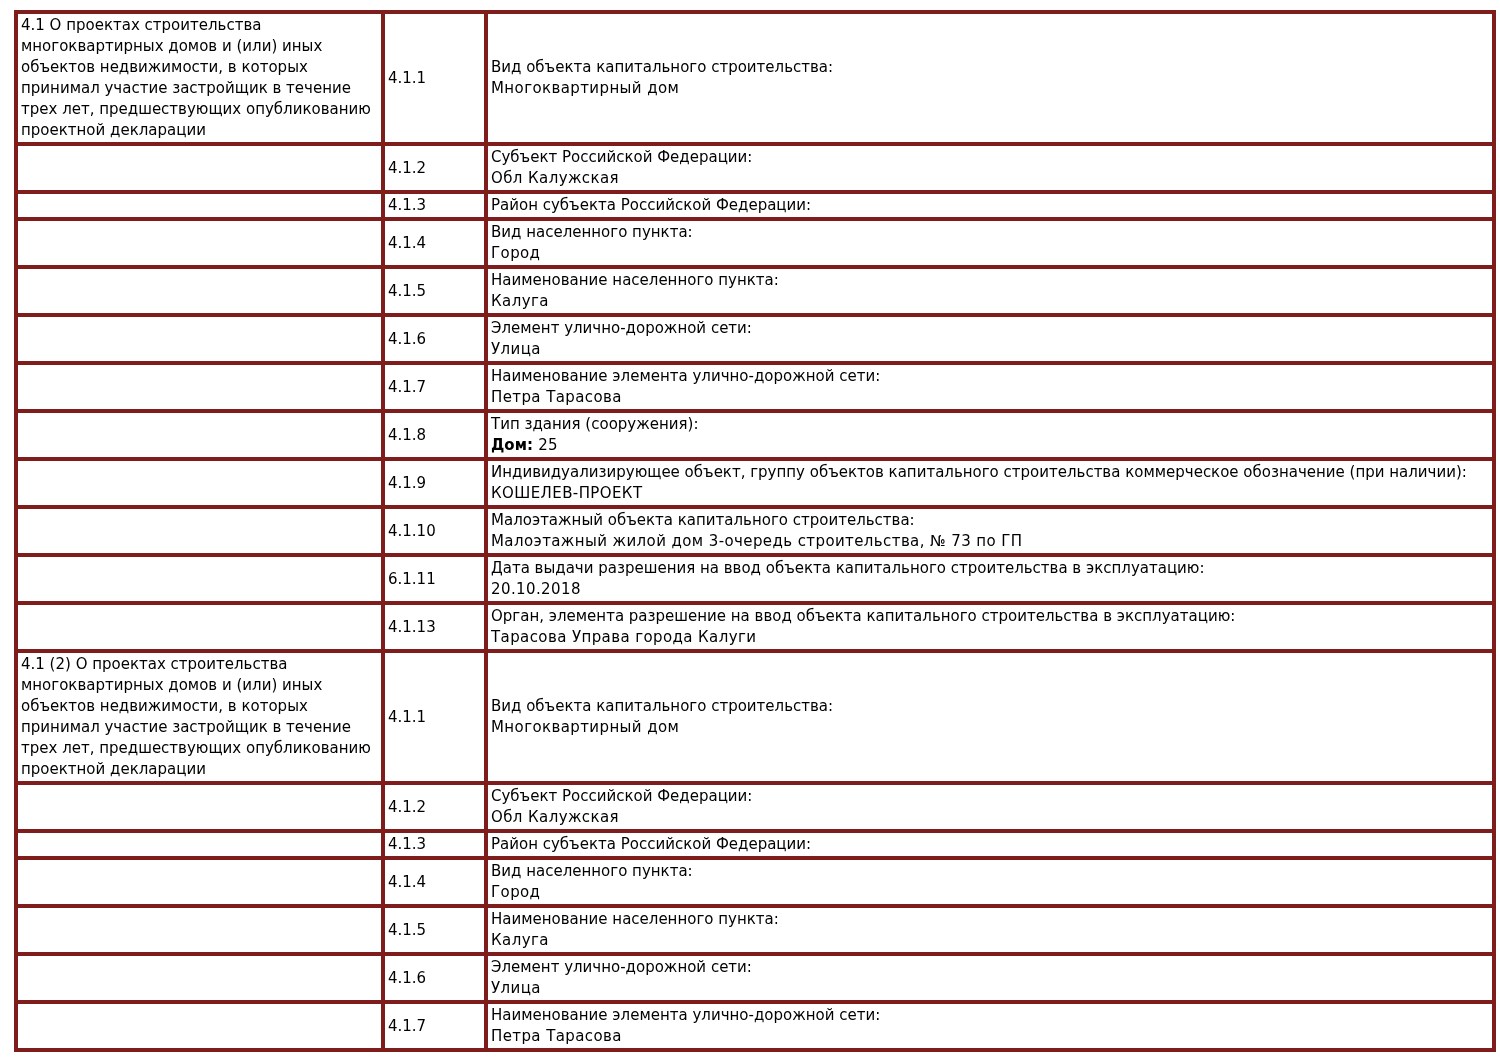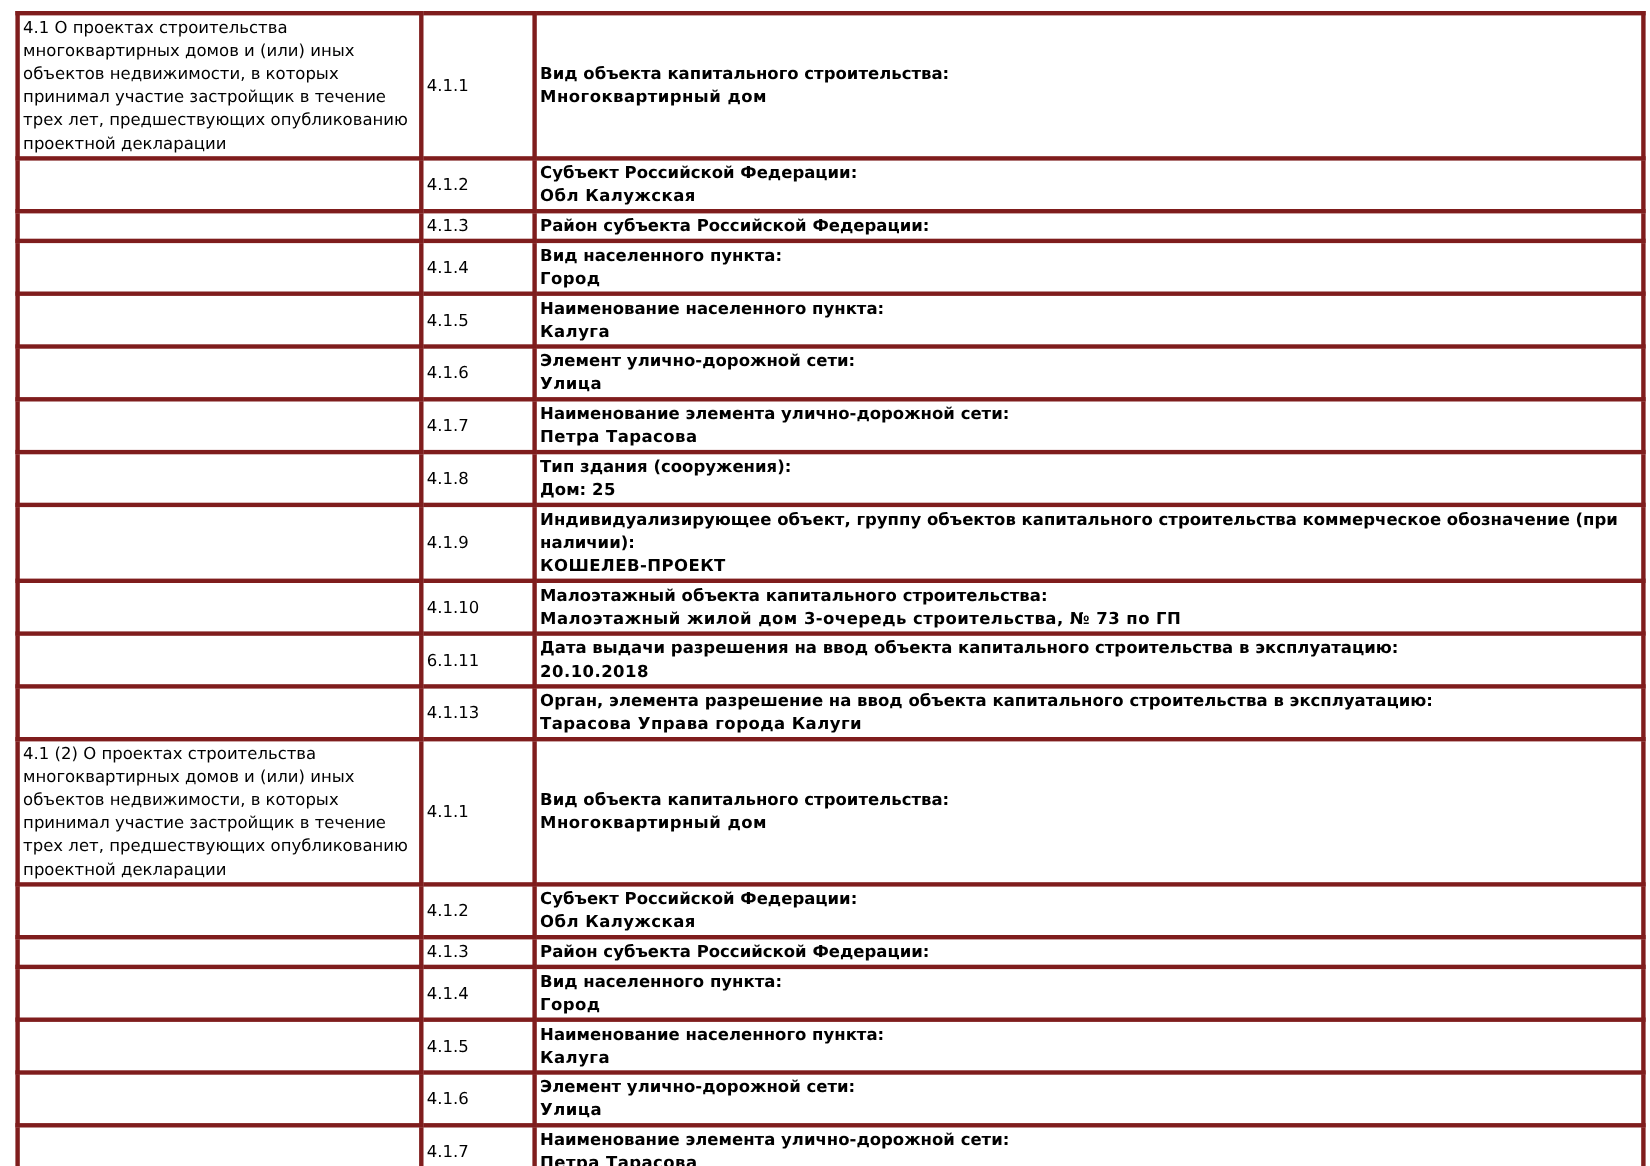--- a/index.html
+++ b/index.html
@@ -35,24 +35,24 @@
     line-height: 20.3px;
     padding: 1px 4px 1px 3px;
   }
   td.numcell {
     vertical-align: middle;
   }
   td.content {
     vertical-align: middle;
   }
   .label {
-    font-weight: bold;
+    font-weight: normal;
   }
   .value-line .val {
-    font-weight: bold;
+    font-weight: normal;
     letter-spacing: 0.4px;
     margin-top: 16px;
   }
   .value-line .val-prefix {
     font-weight: bold;
     letter-spacing: 0;
   }
 </style>
 </head>
 <body>

